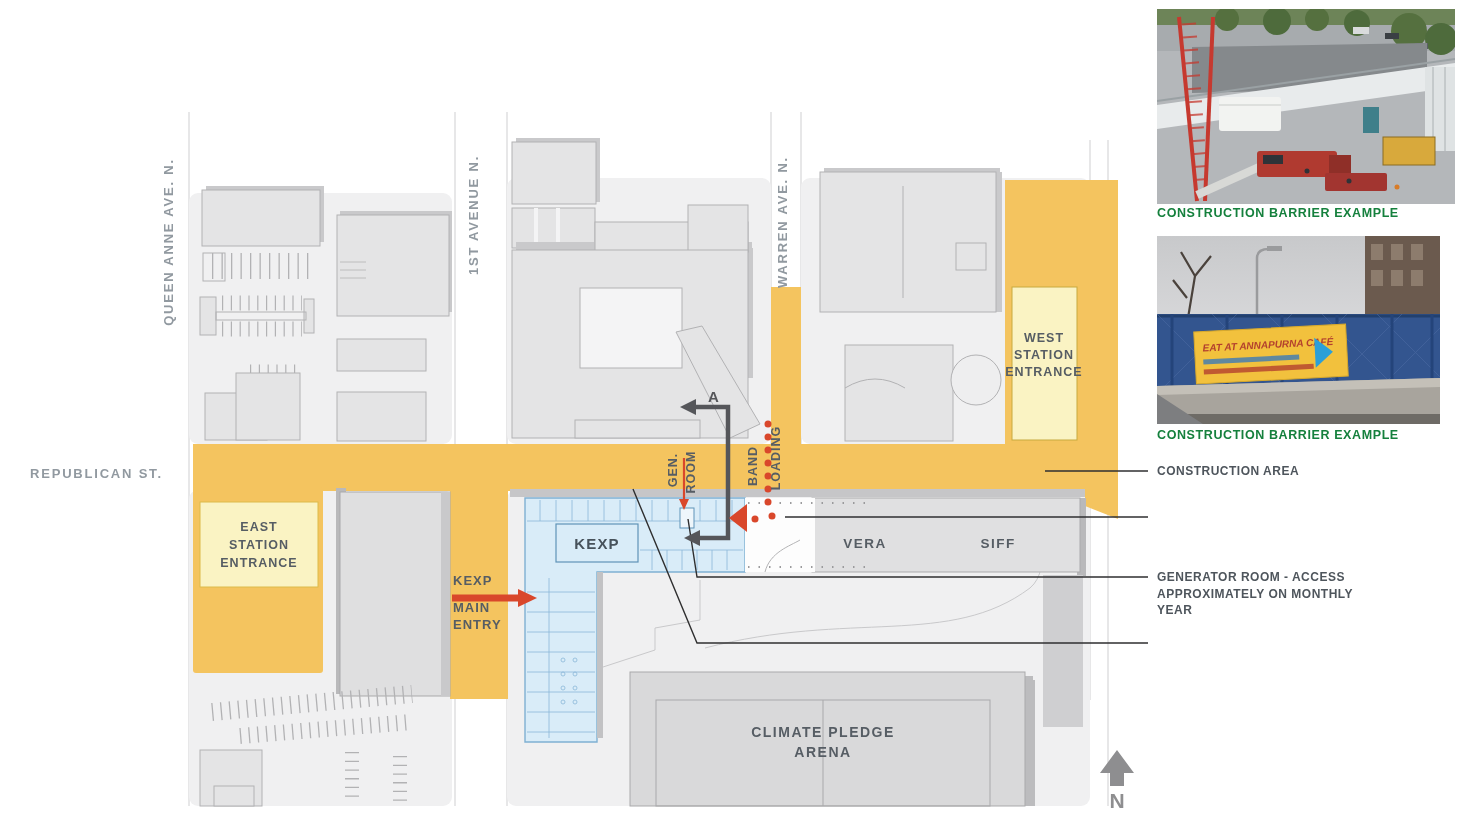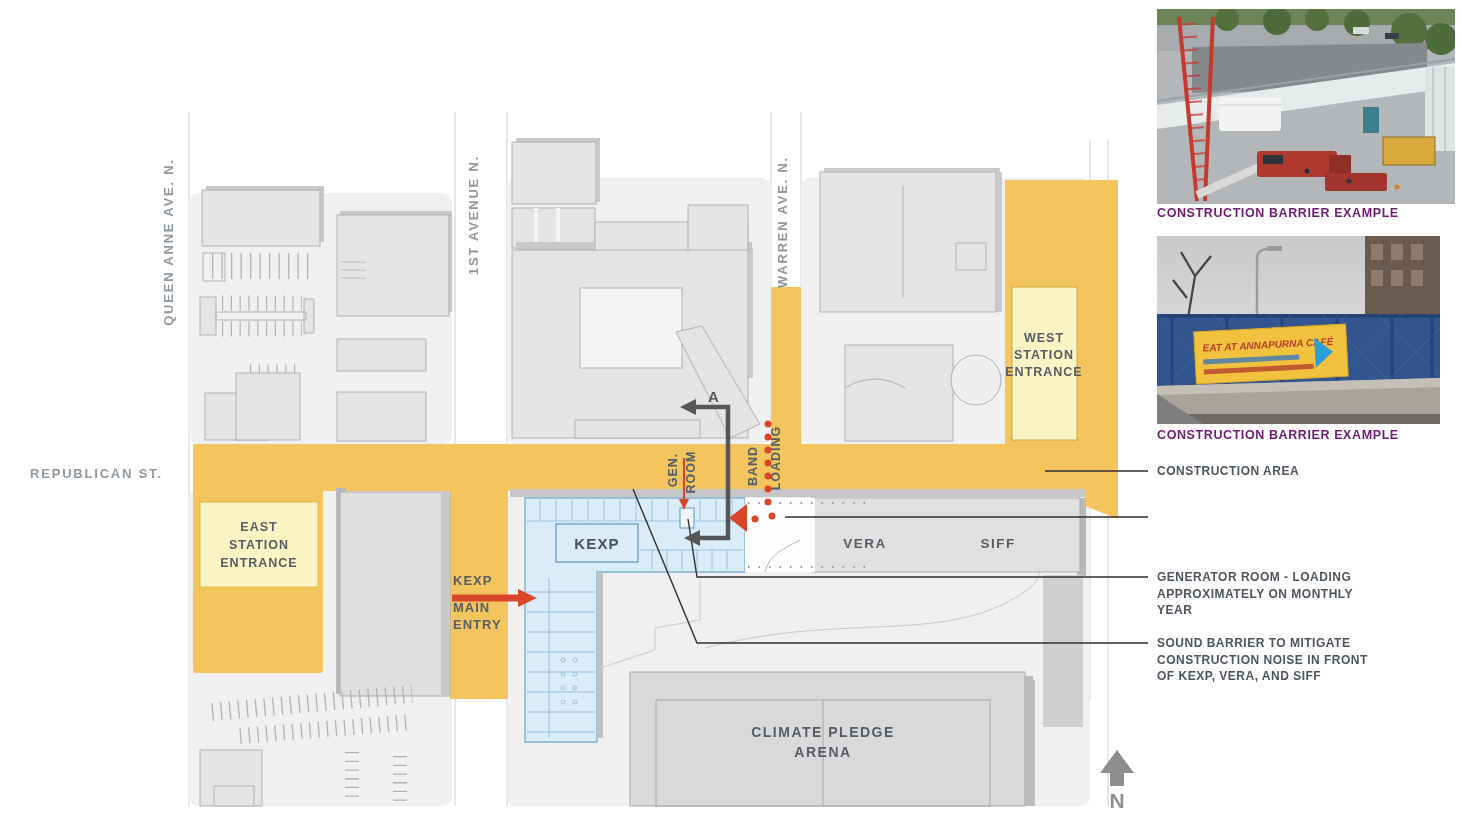--- a/index.html
+++ b/index.html
@@ -1,20 +1,20 @@
 <!DOCTYPE html>
 <html><head>
 <meta charset="utf-8">
 <style>
   html,body{margin:0;padding:0;background:#ffffff;}
   #stage{position:relative;width:1461px;height:824px;background:#fff;overflow:hidden;
          font-family:"Liberation Sans", sans-serif;}
   .abs{position:absolute;}
   .caption{position:absolute;left:1157px;font-weight:bold;font-size:12.5px;letter-spacing:.6px;
-           color:#701a75;white-space:nowrap;}
+           color:#15803d;white-space:nowrap;}
   .legend-item{position:absolute;left:1157px;font-weight:bold;font-size:12px;line-height:16.5px;
            letter-spacing:.5px;color:#4e555c;white-space:nowrap;}
   .legend-item span{display:block;}
   .photo{position:absolute;left:1157px;overflow:hidden;background:#b9bcbe;}
   svg text{font-family:"Liberation Sans", sans-serif;}
 </style>
 </head>
 <body>
 
 <div id="stage">
@@ -336,23 +336,18 @@
     <rect x="0" y="178" width="283" height="10" fill="#6e6b66"></rect>
     <polygon points="0,158 46,188 0,188" fill="#7d7e80"></polygon>
   </svg>
 </div>
 <div class="caption" style="top:428px">CONSTRUCTION BARRIER EXAMPLE</div>
 
 <div class="legend-item" style="top:463px">
   <span>CONSTRUCTION AREA</span>
 </div>
 <div class="legend-item" style="top:569px">
-  <span>GENERATOR ROOM - LOADING</span>
+  <span>GENERATOR ROOM - ACCESS</span>
   <span>APPROXIMATELY ON MONTHLY</span>
   <span>YEAR</span>
 </div>
-<div class="legend-item" style="top:635px">
-  <span>SOUND BARRIER TO MITIGATE</span>
-  <span>CONSTRUCTION NOISE IN FRONT</span>
-  <span>OF KEXP, VERA, AND SIFF</span>
-</div>
 
 </div>
 
 </body></html>

